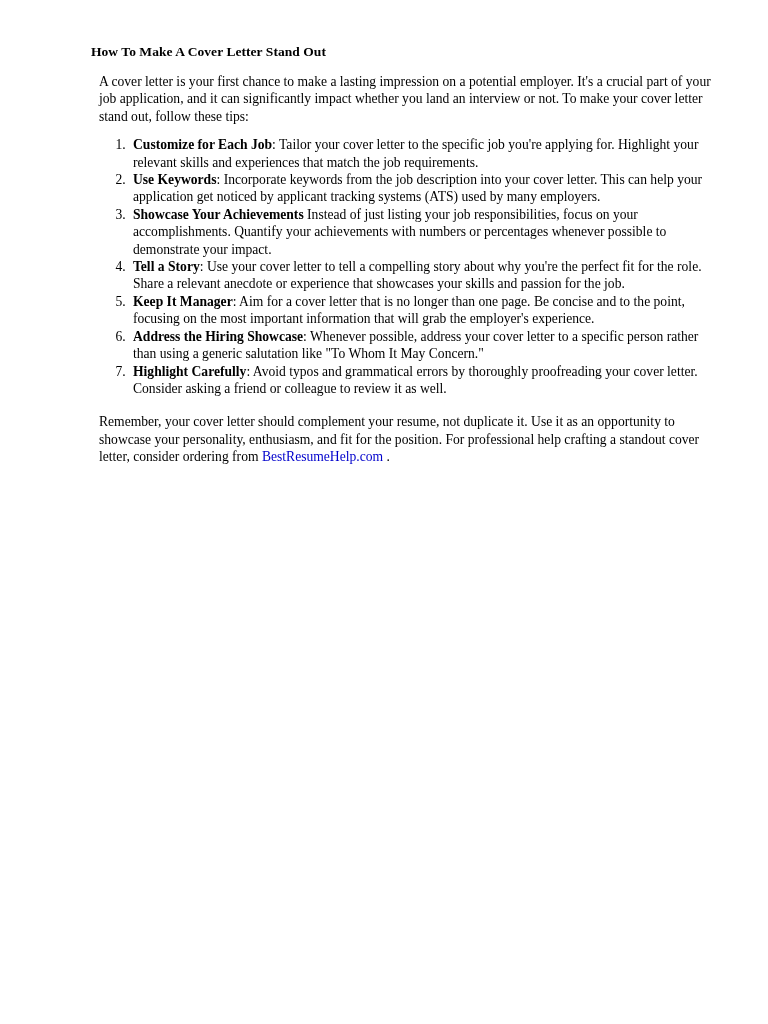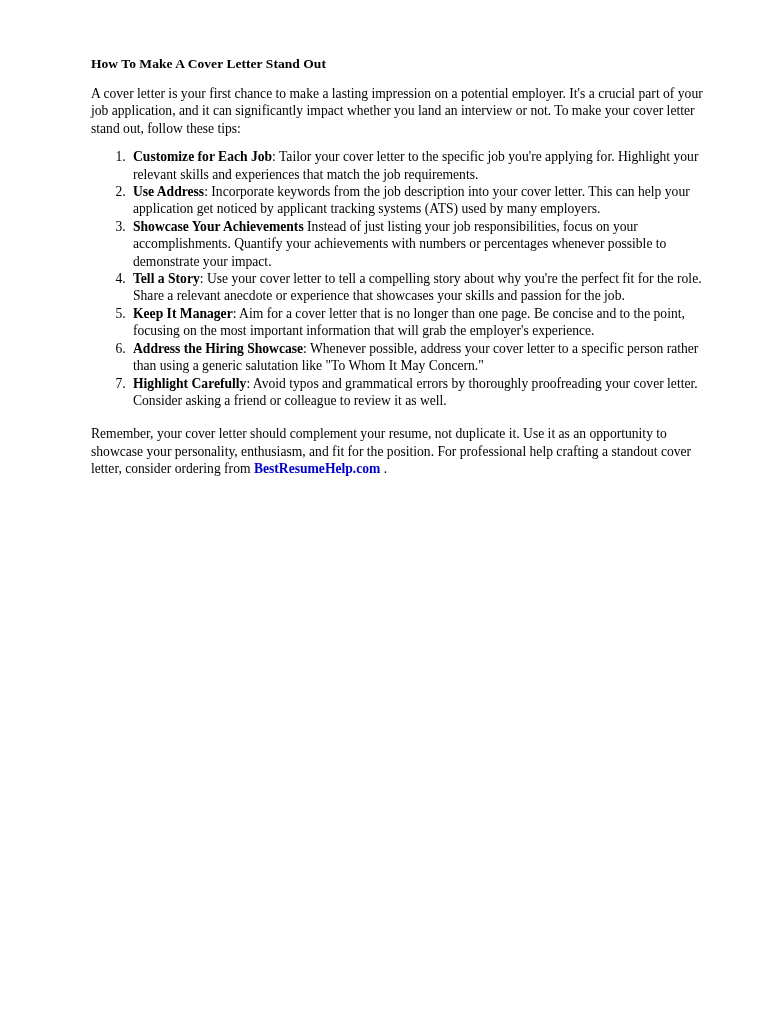--- a/index.html
+++ b/index.html
@@ -18,34 +18,34 @@
   .page {
     position: relative;
     width: 768px;
     height: 1024px;
     background: #ffffff;
     overflow: hidden;
   }
   .doc-body {
     position: absolute;
     left: 91px;
-    top: 56px;
+    top: 44px;
     width: 622px;
   }
   .doc-title {
     font-size: 13.5px;
     font-weight: bold;
     line-height: 16px;
     margin: 0 0 13px 0;
     letter-spacing: 0.05px;
   }
   .para {
     font-size: 13.6px;
     line-height: 17.4px;
-    margin: 0 0 11px 0;
+    margin: 0 0 11px 8px;
     text-align: left;
   }
   .para-closing {
     margin-top: 16px;
     margin-bottom: 0;
   }
   ol.tips {
     margin: 0 0 0 0;
     padding: 0 0 0 38px;
     list-style-position: outside;
@@ -56,21 +56,21 @@
     line-height: 17.4px;
     padding-left: 4px;
     margin: 0;
   }
   .lead {
     font-weight: bold;
     text-align: center;
   }
   .link {
     color: #0000cc;
-    font-weight: bold;
+    font-weight: normal;
     text-decoration: none;
     cursor: pointer;
   }
   .link-tail {
     color: #000000;
   }
 </style>
 </head>
 <body>
 
@@ -79,21 +79,21 @@
 
     <h1 class="doc-title">How To Make A Cover Letter Stand Out</h1>
 
     <p class="para">A cover letter is your first chance to make a lasting impression on a potential employer. It's a crucial part of your job application, and it can significantly impact whether you land an interview or not. To make your cover letter stand out, follow these tips:</p>
 
     <ol class="tips">
       <li>
         <span class="lead">Customize for Each Job</span><span class="lead-sep">:</span><span> Tailor your cover letter to the specific job you're applying for. Highlight your relevant skills and experiences that match the job requirements.</span>
       </li>
       <li>
-        <span class="lead">Use Address</span><span class="lead-sep">:</span><span> Incorporate keywords from the job description into your cover letter. This can help your application get noticed by applicant tracking systems (ATS) used by many employers.</span>
+        <span class="lead">Use Keywords</span><span class="lead-sep">:</span><span> Incorporate keywords from the job description into your cover letter. This can help your application get noticed by applicant tracking systems (ATS) used by many employers.</span>
       </li>
       <li>
         <span class="lead">Showcase Your Achievements</span><span class="lead-sep"></span><span> Instead of just listing your job responsibilities, focus on your accomplishments. Quantify your achievements with numbers or percentages whenever possible to demonstrate your impact.</span>
       </li>
       <li>
         <span class="lead">Tell a Story</span><span class="lead-sep">:</span><span> Use your cover letter to tell a compelling story about why you're the perfect fit for the role. Share a relevant anecdote or experience that showcases your skills and passion for the job.</span>
       </li>
       <li>
         <span class="lead">Keep It Manager</span><span class="lead-sep">:</span><span> Aim for a cover letter that is no longer than one page. Be concise and to the point, focusing on the most important information that will grab the employer's experience.</span>
       </li>

